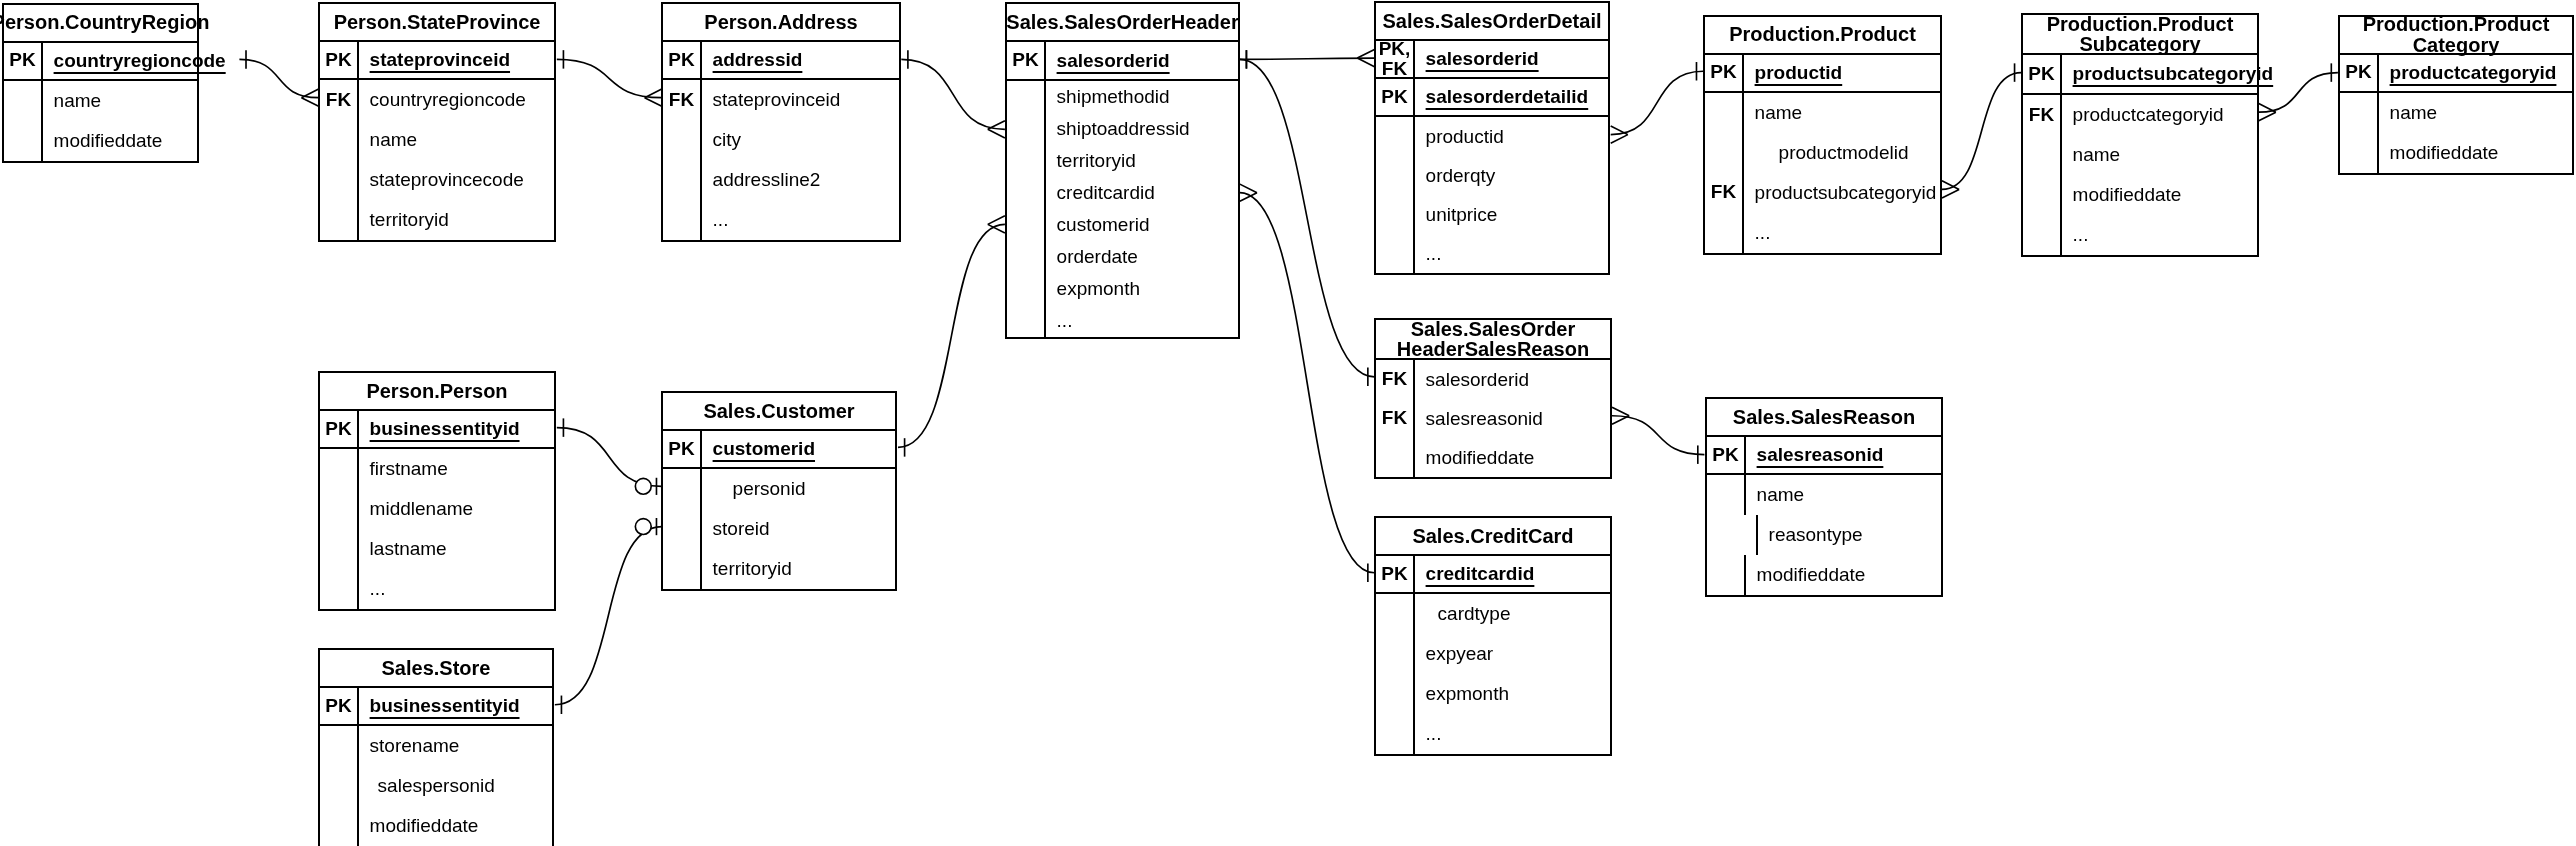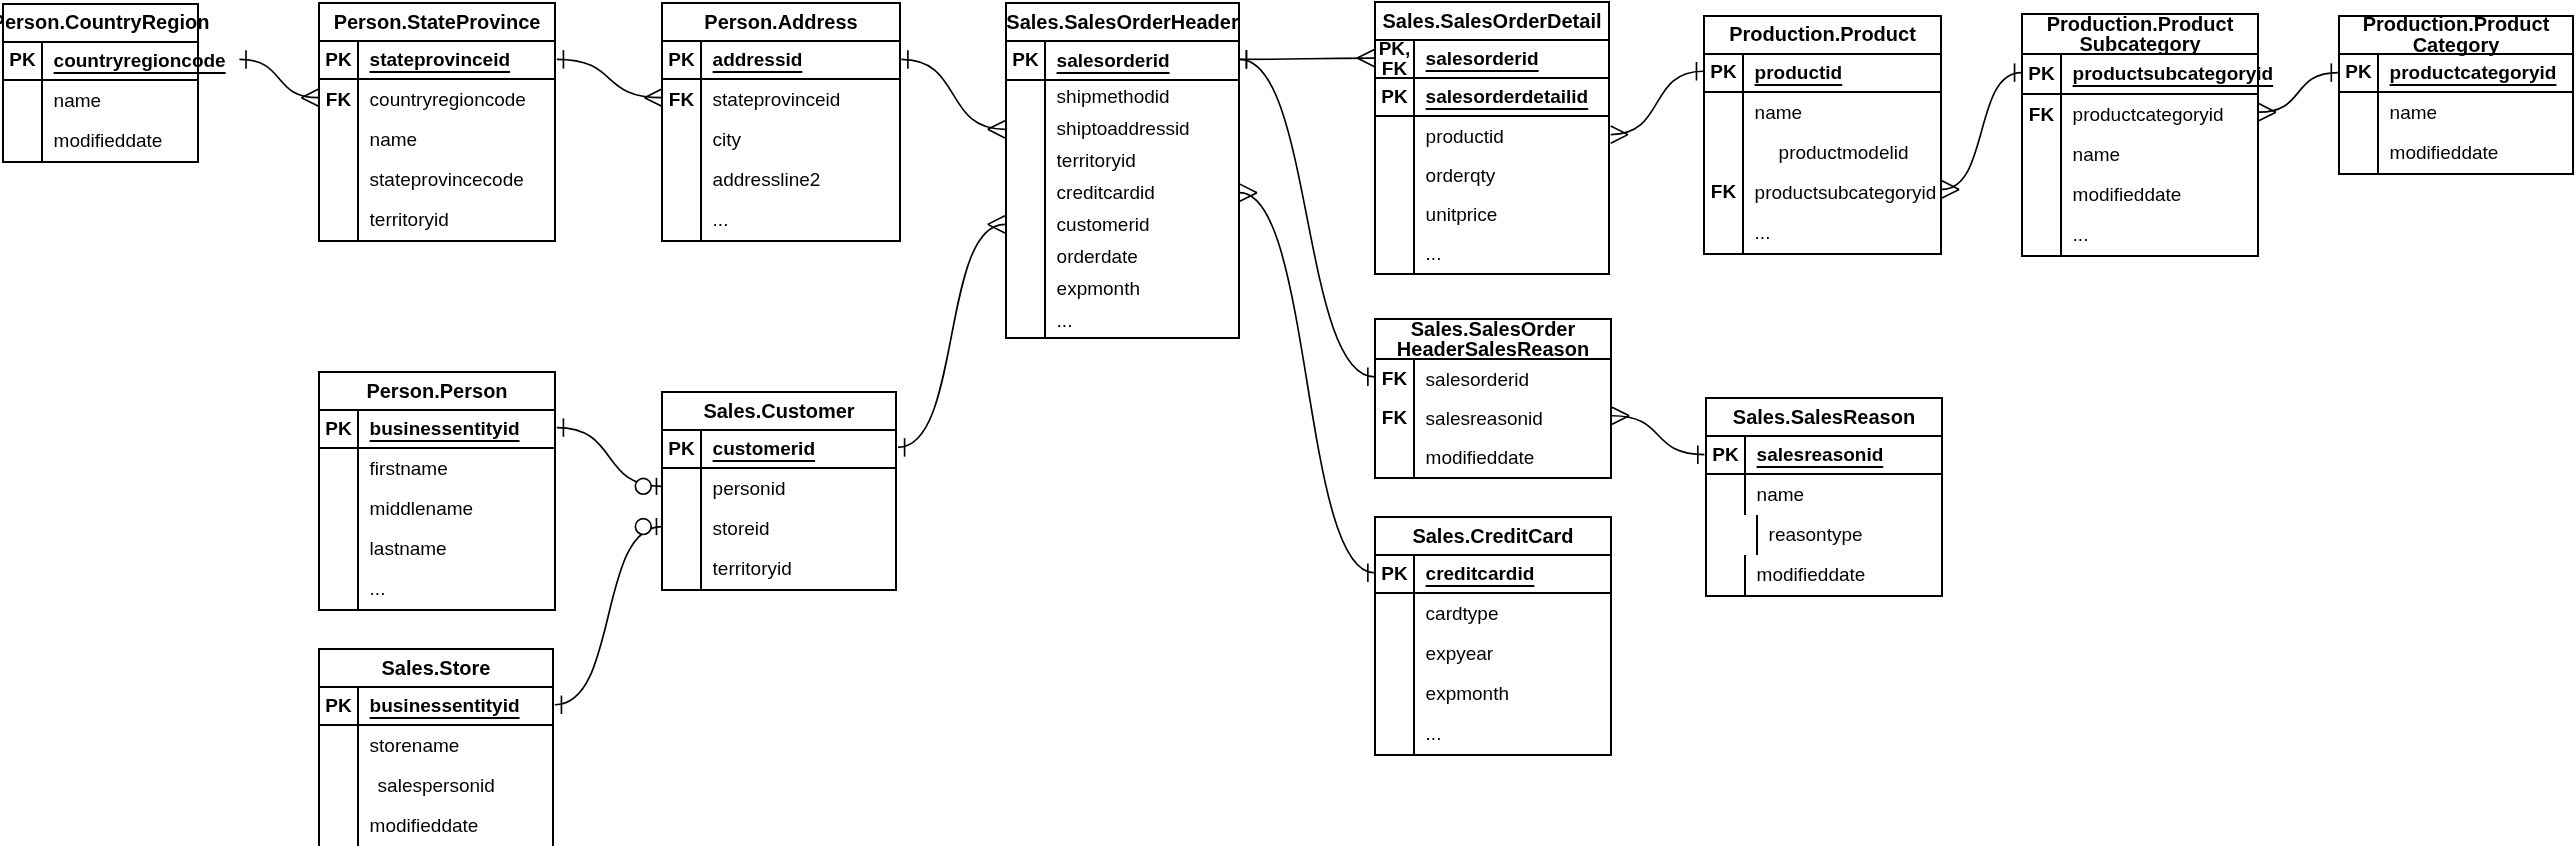--- a/index.html
+++ b/index.html
@@ -387,21 +387,21 @@
     <div class="er-table" style="left: 661px; top: 391px; width: 236px;">
       <div class="er-title" style="height: 38px;">
         <span>Sales.Customer</span>
       </div>
       <div class="er-row key" style="height: 38px;">
         <div class="tag-cell">
           <span>PK</span>
         </div>
         <div class="field-cell">customerid</div>
       </div>
-      <div class="er-row" style="height: 40px;">
+      <div class="er-row" style="height: 40px; gap: 20px;">
         <div class="tag-cell"></div>
         <div class="field-cell">personid</div>
       </div>
       <div class="er-row" style="height: 40px;">
         <div class="tag-cell"></div>
         <div class="field-cell">storeid</div>
       </div>
       <div class="er-row" style="height: 40px;">
         <div class="tag-cell"></div>
         <div class="field-cell">territoryid</div>
@@ -478,21 +478,21 @@
     <div class="er-table" style="left: 1374px; top: 516px; width: 238px;">
       <div class="er-title" style="height: 38px;">
         <span>Sales.CreditCard</span>
       </div>
       <div class="er-row key" style="height: 38px;">
         <div class="tag-cell">
           <span>PK</span>
         </div>
         <div class="field-cell">creditcardid</div>
       </div>
-      <div class="er-row" style="height: 40px;">
+      <div class="er-row" style="height: 40px; gap: 12px;">
         <div class="tag-cell"></div>
         <div class="field-cell">cardtype</div>
       </div>
       <div class="er-row" style="height: 40px;">
         <div class="tag-cell"></div>
         <div class="field-cell">expyear</div>
       </div>
       <div class="er-row" style="height: 40px;">
         <div class="tag-cell"></div>
         <div class="field-cell">expmonth</div>

